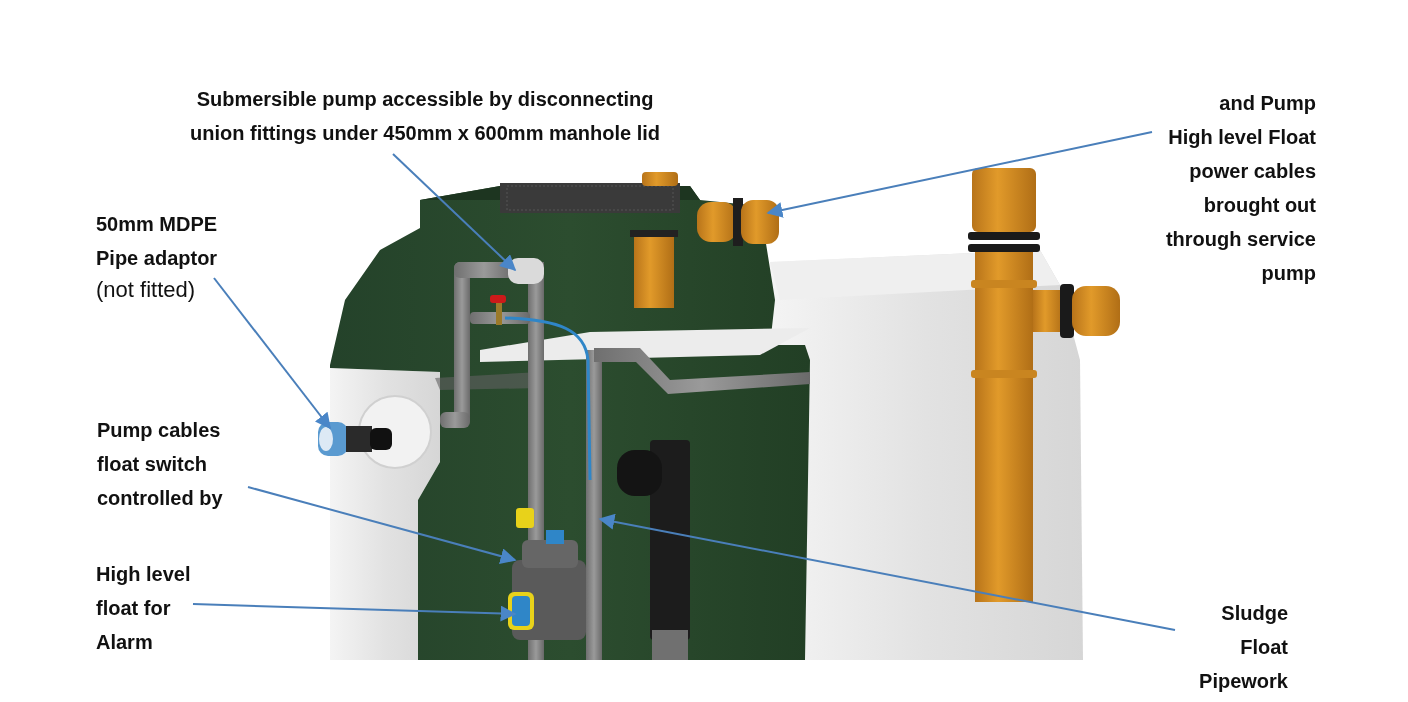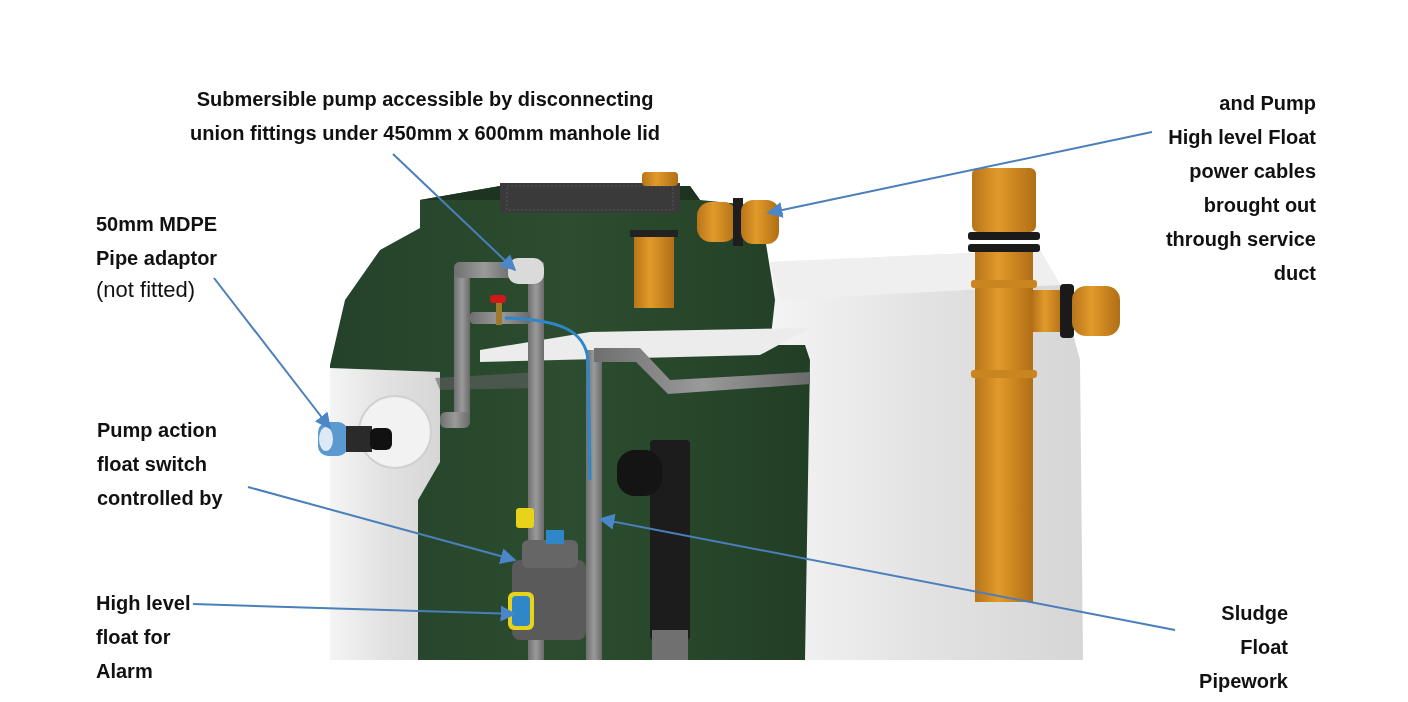--- a/index.html
+++ b/index.html
@@ -150,36 +150,36 @@
   <span class="line">Submersible pump accessible by disconnecting</span>
   <span class="line">union fittings under 450mm x 600mm manhole lid</span>
 </div>
 
 <div class="label right" style="right:92px; top:86px;">
   <span class="line">and Pump</span>
   <span class="line">High level Float</span>
   <span class="line">power cables</span>
   <span class="line">brought out</span>
   <span class="line">through service</span>
-  <span class="line">duct</span>
+  <span class="line">pump</span>
 </div>
 
 <div class="label" style="left:96px; top:207px;">
   <span class="line">50mm MDPE</span>
   <span class="line">Pipe adaptor</span>
   <span class="sub">(not fitted)</span>
 </div>
 
 <div class="label" style="left:97px; top:413px;">
-  <span class="line">Pump action</span>
+  <span class="line">Pump cables</span>
   <span class="line">float switch</span>
   <span class="line">controlled by</span>
 </div>
 
-<div class="label" style="left:96px; top:586px;">
+<div class="label" style="left:96px; top:557px;">
   <span class="line">High level</span>
   <span class="line">float for</span>
   <span class="line">Alarm</span>
 </div>
 
 <div class="label right" style="right:120px; top:596px;">
   <span class="line">Sludge</span>
   <span class="line">Float</span>
   <span class="line">Pipework</span>
 </div>

